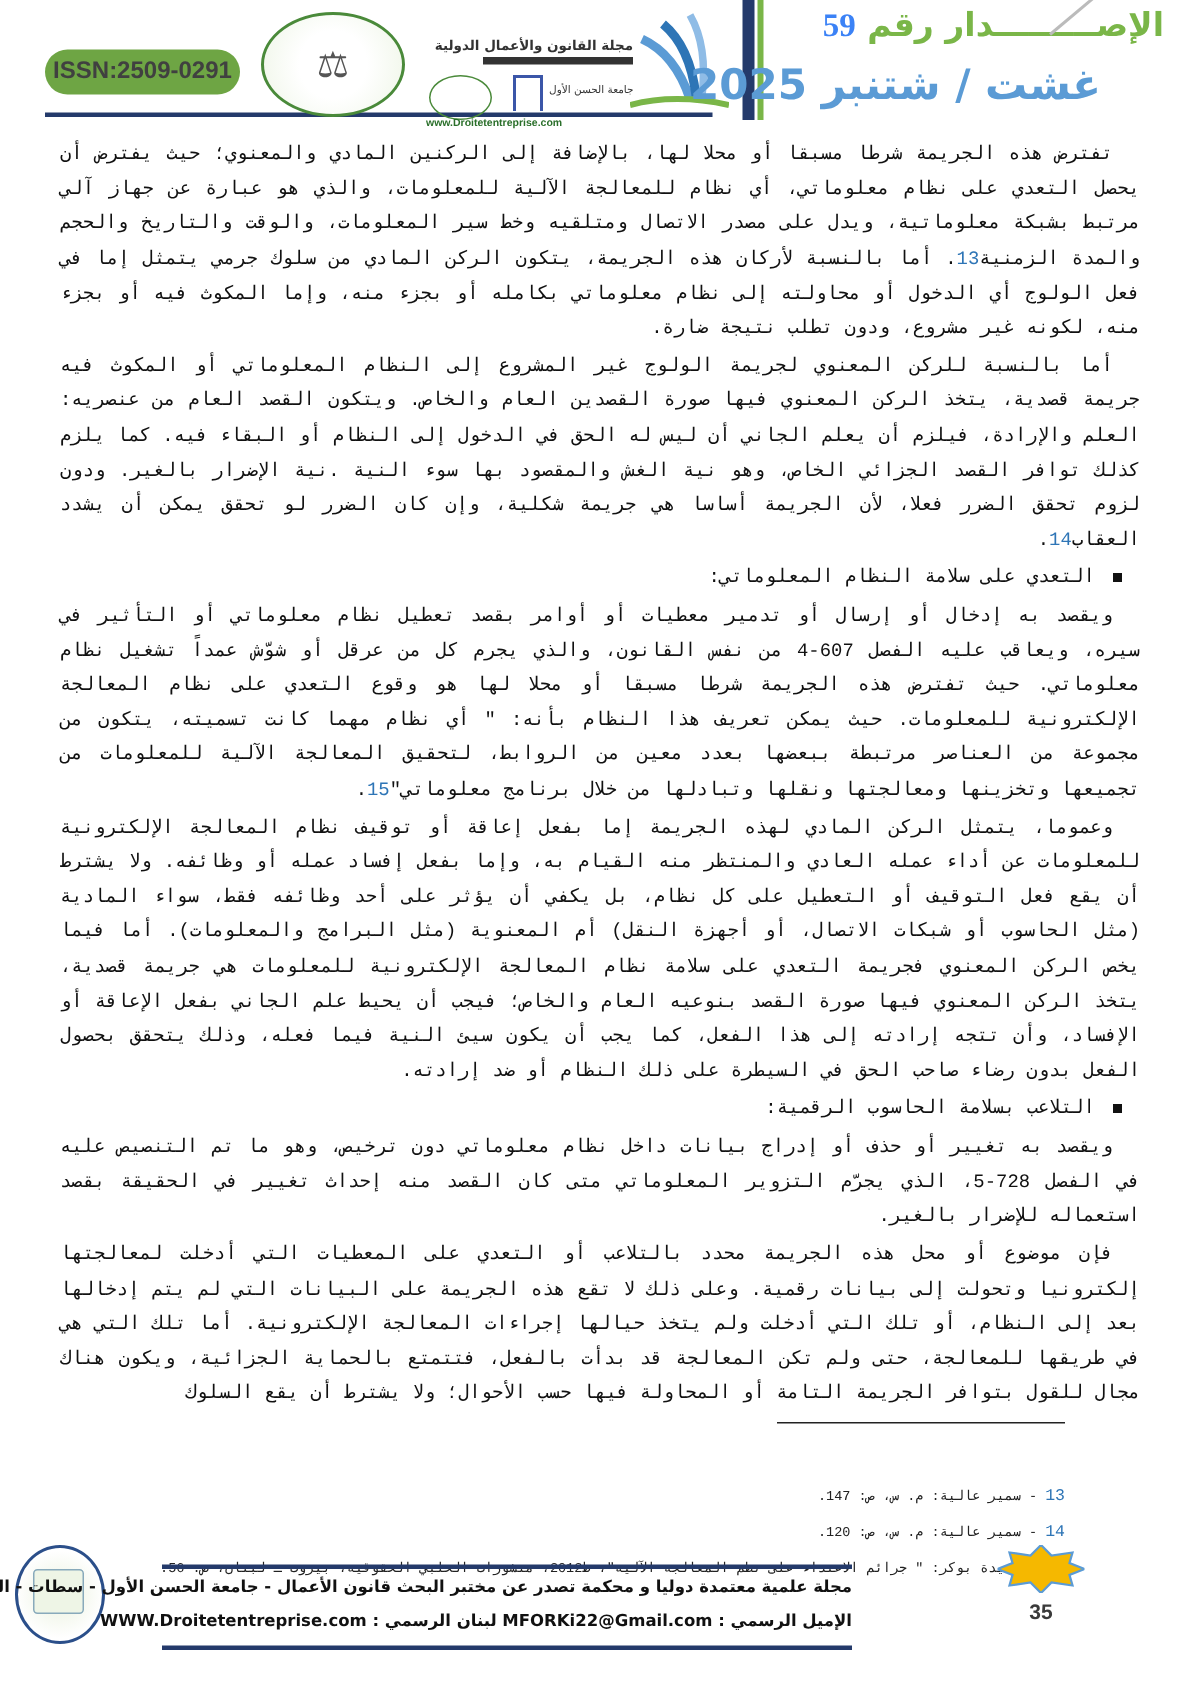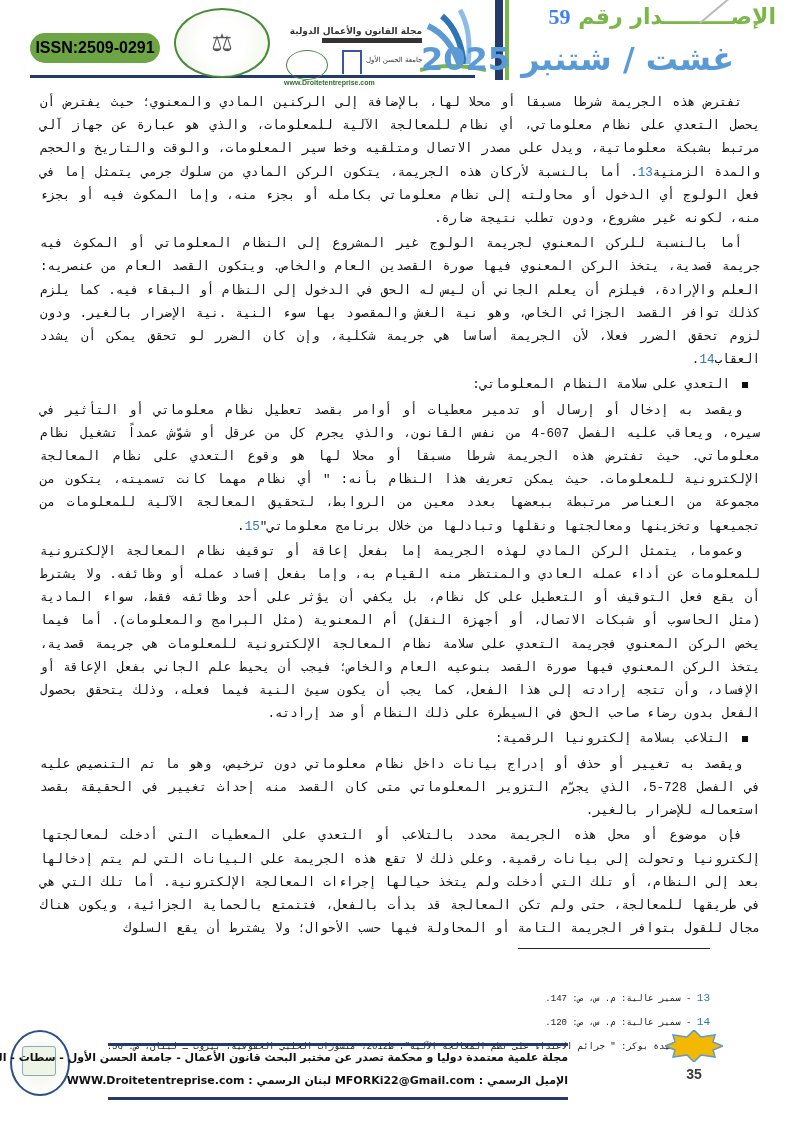--- a/index.html
+++ b/index.html
@@ -1,34 +1,34 @@
 <!DOCTYPE html>
 <html><head>
 <meta charset="utf-8">
 <style>
   html,body{margin:0;padding:0;background:#fff;}
   body{width:794px;height:1123px;position:relative;overflow:hidden;font-family:"DejaVu Sans","Liberation Sans",sans-serif;color:#111;}
   .header{position:absolute;left:0;top:0;width:794px;height:86px;}
-  .issn{position:absolute;left:30px;top:33px;width:130px;height:30px;background:#6ea544;border-radius:15px;color:#000000;font-family:"Liberation Sans",sans-serif;font-size:16px;font-weight:bold;display:flex;align-items:center;justify-content:center;}
+  .issn{position:absolute;left:30px;top:33px;width:130px;height:30px;background:#6ea544;border-radius:15px;color:#404040;font-family:"Liberation Sans",sans-serif;font-size:16px;font-weight:bold;display:flex;align-items:center;justify-content:center;}
   .hdr-rule{position:absolute;left:30px;top:75px;width:445px;height:3px;background:#243a6b;}
   .logo-lab{position:absolute;left:174px;top:8px;width:92px;height:66px;border-radius:50%;border:2px solid #4a8a3a;background:radial-gradient(circle,#fff 40%,#eef5e6 100%);display:flex;align-items:center;justify-content:center;}
   .logo-lab .scale{font-size:24px;color:#555;}
   .logo-journal{position:absolute;left:282px;top:22px;width:200px;height:66px;}
   .jt{position:absolute;right:60px;top:4px;font-size:9px;color:#333;direction:rtl;white-space:nowrap;font-weight:bold;}
   .jband{position:absolute;right:60px;top:16px;width:100px;height:5px;background:#333;}
   .mini-logo{position:absolute;left:4px;top:28px;width:40px;height:28px;border-radius:50%;border:1.5px solid #4a8a3a;}
   .uni{position:absolute;left:60px;top:28px;width:16px;height:22px;border:2px solid #3b56a8;border-bottom:none;}
   .uni-t{position:absolute;left:84px;top:34px;font-size:7px;color:#333;direction:rtl;}
   .jurl{position:absolute;left:2px;top:57px;font-size:7px;color:#2a6f2a;font-weight:bold;font-family:"Liberation Sans",sans-serif;}
   .book{position:absolute;left:420px;top:6px;width:66px;height:70px;}
   .vbar1{position:absolute;left:495px;top:0;width:8px;height:80px;background:#243a6b;}
   .vbar2{position:absolute;left:505px;top:0;width:4px;height:80px;background:#7ab648;}
   .issue{position:absolute;right:18px;top:4px;direction:rtl;font-family:"DejaVu Sans",sans-serif;font-weight:bold;font-size:22px;color:#7ab648;white-space:nowrap;}
   .issue .num{color:#3b82f6;font-family:Liberation Serif, serif;}
-  .date{position:absolute;right:60px;top:40px;direction:rtl;font-family:"DejaVu Sans",sans-serif;font-weight:bold;font-size:32px;color:#5b9bd5;white-space:nowrap;}
+  .date{position:absolute;right:60px;top:40px;direction:rtl;font-family:"DejaVu Sans",sans-serif;font-weight:bold;font-size:28px;color:#5b9bd5;white-space:nowrap;}
   .diag{position:absolute;left:700px;top:22px;width:80px;height:2px;background:#bbb;transform:rotate(-40deg);transform-origin:left;}
 
   .body{position:absolute;left:40px;top:92px;width:720px;direction:rtl;text-align:justify;font-family:Liberation Mono, monospace;font-size:12.6px;line-height:23.2px;}
   .body p{margin:0 0 2px 0;text-indent:18px;}
   .ref{color:#2e75b6;}
   .bullet{margin:0 0 2px 0;padding-right:30px;position:relative;}
   .bullet .sq{position:absolute;right:12px;top:8px;width:6px;height:6px;background:#111;}
 
   .fn-rule{position:absolute;left:518px;top:948px;width:192px;height:1px;background:#222;}
   .fns{position:absolute;left:40px;top:958px;width:670px;direction:rtl;font-family:Liberation Mono, monospace;font-size:9px;color:#222;margin-top:28px;}
@@ -76,21 +76,21 @@
   <div class="date">غشت / شتنبر 2025</div>
   <div class="diag"></div>
 </div>
 
 <div class="body">
   <p><span>تفترض هذه الجريمة شرطا مسبقا أو محلا لها، بالإضافة إلى الركنين المادي والمعنوي؛ حيث يفترض أن يحصل التعدي على نظام معلوماتي، أي نظام للمعالجة الآلية للمعلومات، والذي هو عبارة عن جهاز آلي مرتبط بشبكة معلوماتية، ويدل على مصدر الاتصال ومتلقيه وخط سير المعلومات، والوقت والتاريخ والحجم والمدة الزمنية</span><span class="ref">13</span><span>. أما بالنسبة لأركان هذه الجريمة، يتكون الركن المادي من سلوك جرمي يتمثل إما في فعل الولوج أي الدخول أو محاولته إلى نظام معلوماتي بكامله أو بجزء منه، وإما المكوث فيه أو بجزء منه، لكونه غير مشروع، ودون تطلب نتيجة ضارة.</span></p>
   <p><span>أما بالنسبة للركن المعنوي لجريمة الولوج غير المشروع إلى النظام المعلوماتي أو المكوث فيه جريمة قصدية، يتخذ الركن المعنوي فيها صورة القصدين العام والخاص. ويتكون القصد العام من عنصريه: العلم والإرادة، فيلزم أن يعلم الجاني أن ليس له الحق في الدخول إلى النظام أو البقاء فيه. كما يلزم كذلك توافر القصد الجزائي الخاص، وهو نية الغش والمقصود بها سوء النية .نية الإضرار بالغير. ودون لزوم تحقق الضرر فعلا، لأن الجريمة أساسا هي جريمة شكلية، وإن كان الضرر لو تحقق يمكن أن يشدد العقاب</span><span class="ref">14</span><span>.</span></p>
   <div class="bullet"><span class="sq"></span><span>التعدي على سلامة النظام المعلوماتي:</span></div>
   <p><span>ويقصد به إدخال أو إرسال أو تدمير معطيات أو أوامر بقصد تعطيل نظام معلوماتي أو التأثير في سيره، ويعاقب عليه الفصل 607-4 من نفس القانون، والذي يجرم كل من عرقل أو شوّش عمداً تشغيل نظام معلوماتي. حيث تفترض هذه الجريمة شرطا مسبقا أو محلا لها هو وقوع التعدي على نظام المعالجة الإلكترونية للمعلومات. حيث يمكن تعريف هذا النظام بأنه: " أي نظام مهما كانت تسميته، يتكون من مجموعة من العناصر مرتبطة ببعضها بعدد معين من الروابط، لتحقيق المعالجة الآلية للمعلومات من تجميعها وتخزينها ومعالجتها ونقلها وتبادلها من خلال برنامج معلوماتي"</span><span class="ref">15</span><span>.</span></p>
   <p><span>وعموما، يتمثل الركن المادي لهذه الجريمة إما بفعل إعاقة أو توقيف نظام المعالجة الإلكترونية للمعلومات عن أداء عمله العادي والمنتظر منه القيام به، وإما بفعل إفساد عمله أو وظائفه. ولا يشترط أن يقع فعل التوقيف أو التعطيل على كل نظام، بل يكفي أن يؤثر على أحد وظائفه فقط، سواء المادية (مثل الحاسوب أو شبكات الاتصال، أو أجهزة النقل) أم المعنوية (مثل البرامج والمعلومات). أما فيما يخص الركن المعنوي فجريمة التعدي على سلامة نظام المعالجة الإلكترونية للمعلومات هي جريمة قصدية، يتخذ الركن المعنوي فيها صورة القصد بنوعيه العام والخاص؛ فيجب أن يحيط علم الجاني بفعل الإعاقة أو الإفساد، وأن تتجه إرادته إلى هذا الفعل، كما يجب أن يكون سيئ النية فيما فعله، وذلك يتحقق بحصول الفعل بدون رضاء صاحب الحق في السيطرة على ذلك النظام أو ضد إرادته.</span></p>
-  <div class="bullet"><span class="sq"></span><span>التلاعب بسلامة إلكترونيا الرقمية:</span></div>
+  <div class="bullet"><span class="sq"></span><span>التلاعب بسلامة الحاسوب الرقمية:</span></div>
   <p><span>ويقصد به تغيير أو حذف أو إدراج بيانات داخل نظام معلوماتي دون ترخيص، وهو ما تم التنصيص عليه في الفصل 728-5، الذي يجرّم التزوير المعلوماتي متى كان القصد منه إحداث تغيير في الحقيقة بقصد استعماله للإضرار بالغير.</span></p>
   <p><span>فإن موضوع أو محل هذه الجريمة محدد بالتلاعب أو التعدي على المعطيات التي أدخلت لمعالجتها إلكترونيا وتحولت إلى بيانات رقمية. وعلى ذلك لا تقع هذه الجريمة على البيانات التي لم يتم إدخالها بعد إلى النظام، أو تلك التي أدخلت ولم يتخذ حيالها إجراءات المعالجة الإلكترونية. أما تلك التي هي في طريقها للمعالجة، حتى ولم تكن المعالجة قد بدأت بالفعل، فتتمتع بالحماية الجزائية، ويكون هناك مجال للقول بتوافر الجريمة التامة أو المحاولة فيها حسب الأحوال؛ ولا يشترط أن يقع السلوك</span></p>
 </div>
 
 <div class="fn-rule"></div>
 <div class="fns">
   <div class="fn"><span class="fnn">13</span><span> - سمير عالية: م. س، ص: 147.</span></div>
   <div class="fn"><span class="fnn">14</span><span> - سمير عالية: م. س، ص: 120.</span></div>
   <div class="fn"><span class="fnn">15</span><span> - رشيدة بوكر: " جرائم الاعتداء على نظم المعالجة الآلية"، ط2012، منشورات الحلبي الحقوقية، بيروت ـ لبنان، ص: 56.</span></div>
 </div>

